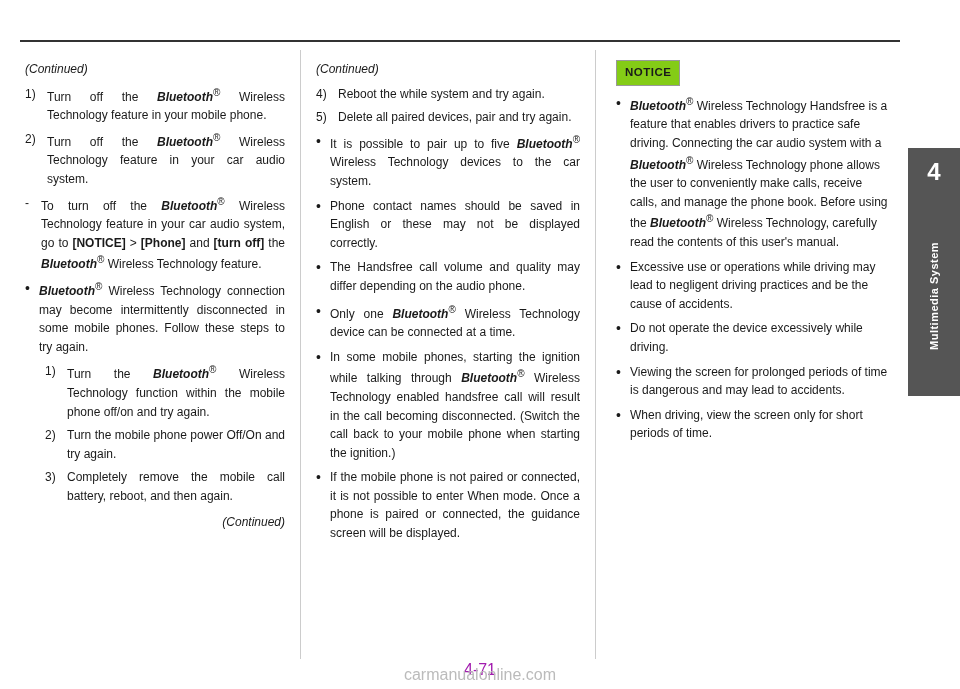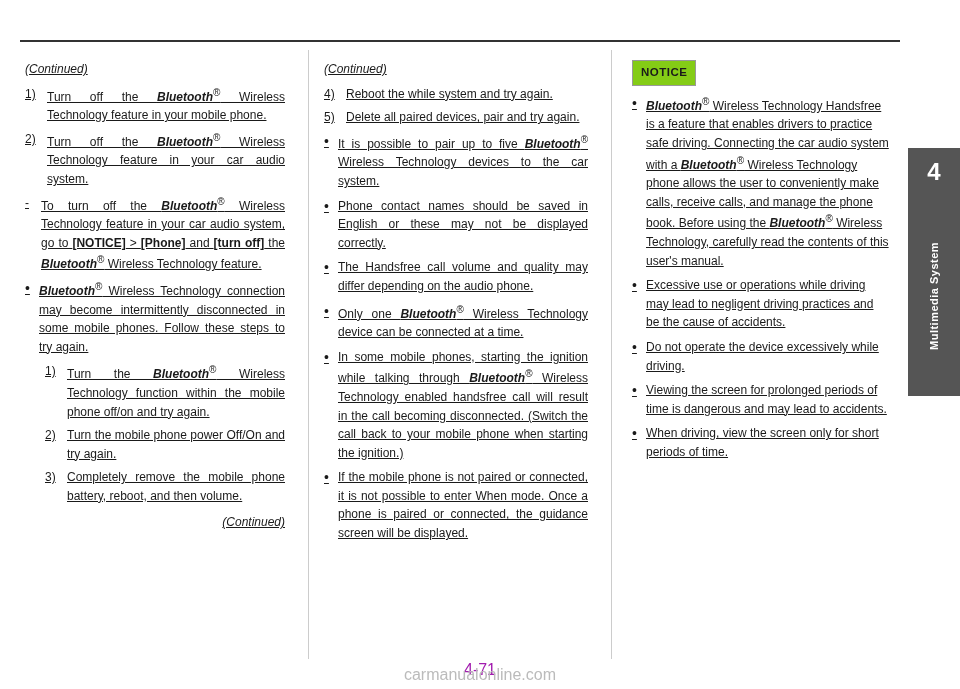--- a/index.html
+++ b/index.html
@@ -24,22 +24,21 @@
     }
 
     .main-container {
       position: absolute;
       top: 50px;
       left: 20px;
       right: 60px;
       bottom: 30px;
       display: flex;
       flex-direction: row;
-      gap: 8px;
-      text-decoration: underline;
+      gap: 0;
     }
 
     .left-column {
       width: 280px;
       flex-shrink: 0;
       padding: 10px 15px 10px 5px;
       font-size: 12px;
       line-height: 1.55;
       text-align: justify;
     }
@@ -207,21 +206,21 @@
       <div class="numbered-item">
         <span class="num">1)</span>
         <span class="text">Turn the <em class="bt">Bluetooth</em><sup>®</sup> Wireless Technology function within the mobile phone off/on and try again.</span>
       </div>
       <div class="numbered-item">
         <span class="num">2)</span>
         <span class="text">Turn the mobile phone power Off/On and try again.</span>
       </div>
       <div class="numbered-item">
         <span class="num">3)</span>
-        <span class="text">Completely remove the mobile phone battery, reboot, and then volume.</span>
+        <span class="text">Completely remove the mobile call battery, reboot, and then again.</span>
       </div>
     </div>
 
     <div class="right-align-continued">(Continued)</div>
   </div>
 
   <div class="middle-column">
     <div class="continued">(Continued)</div>
 
     <div class="numbered-item">

